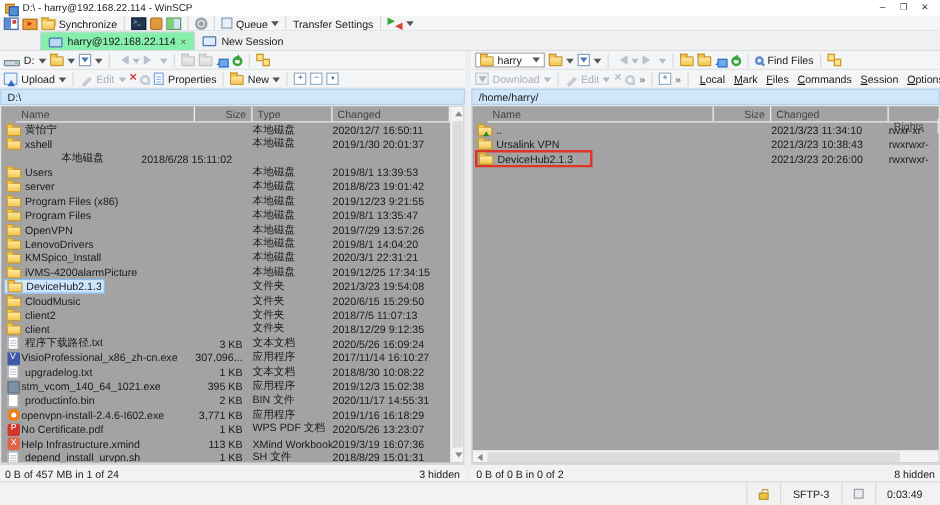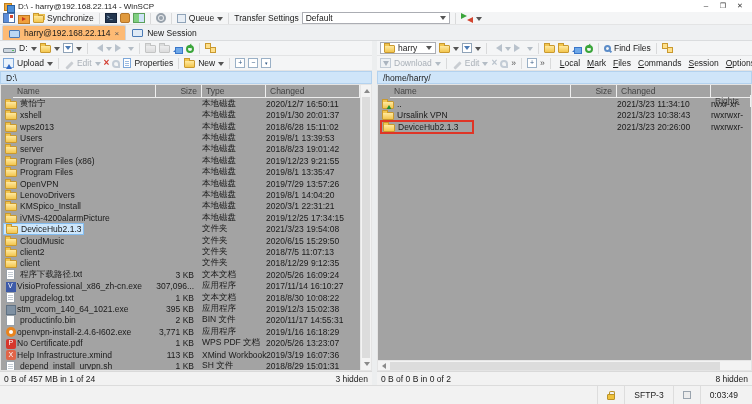--- a/index.html
+++ b/index.html
@@ -79,21 +79,21 @@
   .tb-props::after { content:""; position:absolute; left:1px; top:2px; width:4px; height:1px; background:#9cbbe0; box-shadow:0 2px 0 #9cbbe0, 0 4px 0 #9cbbe0; }
   .tb-monitor { width:11px; height:8px; background:#bcd8f2; border:1px solid #4a7ab5; border-radius:1px; margin-top:1px; }
   .tb-lock { width:8px; height:6px; background:#f0c23c; border:1px solid #b8922a; border-radius:1px; margin-top:4px; }
   .tb-lock::before { content:""; position:absolute; top:-4px; left:1px; width:4px; height:3px; border:1px solid #b8922a; border-bottom:none; border-radius:2px 2px 0 0; }
   .tb-box { width:8px; height:8px; border:1px solid #9aa4ae; background:#ececec; }
   .gray { filter:grayscale(1) opacity(.55); }
 
   
   .tabbar { height:16px; background:#eef0f2; display:flex; align-items:flex-end; padding:0 2px; border-bottom:1px solid #dadcde; }
   .tab { height:15px; display:flex; align-items:center; gap:4px; padding:0 6px; font-size:8.5px; }
-  .tab.active { background:#fdba74; border:1px solid #cfd4d9; border-bottom:none; border-radius:2px 2px 0 0; }
+  .tab.active { background:#86efac; border:1px solid #cfd4d9; border-bottom:none; border-radius:2px 2px 0 0;margin-left:30px; }
   .tab .close { color:#555; font-size:8px; }
 
   
   .split { display:flex; }
   .half-l { width:372px; flex:none; overflow:hidden; }
   .half-r { width:375px; flex:none; overflow:hidden; }
   .gapcol { width:5px; flex:none; background:#eceeef; }
   .navrow, .cmdrow { height:15px; }
   .navrow .bar, .cmdrow .bar { height:15px; border-bottom:1px solid #e3e4e5; }
   .menubar { display:flex; gap:7px; margin-left:4px; white-space:nowrap; }
@@ -185,24 +185,20 @@
     <span class="tb tb-puzzle"></span>
     <span class="tb tb-greenpanel"></span>
     <span class="sep"></span>
     <span class="tb tb-gear"></span>
     <span class="sep"></span>
     <span class="tb tb-cube"></span>
     <span class="lbl">Queue</span>
     <span class="dd"></span>
     <span class="sep"></span>
     <span class="lbl">Transfer Settings</span>
-    <div class="combo" style="width:148px;">
-      <span style="flex:1;">Default</span>
-      <span class="dd"></span>
-    </div>
     <span class="sep"></span>
     <span class="tb tb-transfer"></span>
     <span class="dd"></span>
   </div>
 
   <div class="tabbar">
     <div class="tab active">
       <span class="tb tb-monitor"></span>
       <span>harry@192.168.22.114</span>
       <span class="close">×</span>
@@ -351,26 +347,20 @@
       <span class="namewrap">
         <span class="fi i-folder"></span>
         <span class="c-name">xshell</span>
       </span>
     </span>
     <span class="c-size"></span>
     <span class="c-type">本地磁盘</span>
     <span class="c-changed">2019/1/30 20:01:37</span>
   </div>
           <div class="frow">
-    <span class="c-namecol">
-      <span class="namewrap">
-        <span class="fi i-folder"></span>
-        <span class="c-name">wps2013</span>
-      </span>
-    </span>
     <span class="c-size"></span>
     <span class="c-type">本地磁盘</span>
     <span class="c-changed">2018/6/28 15:11:02</span>
   </div>
           <div class="frow">
     <span class="c-namecol">
       <span class="namewrap">
         <span class="fi i-folder"></span>
         <span class="c-name">Users</span>
       </span>

